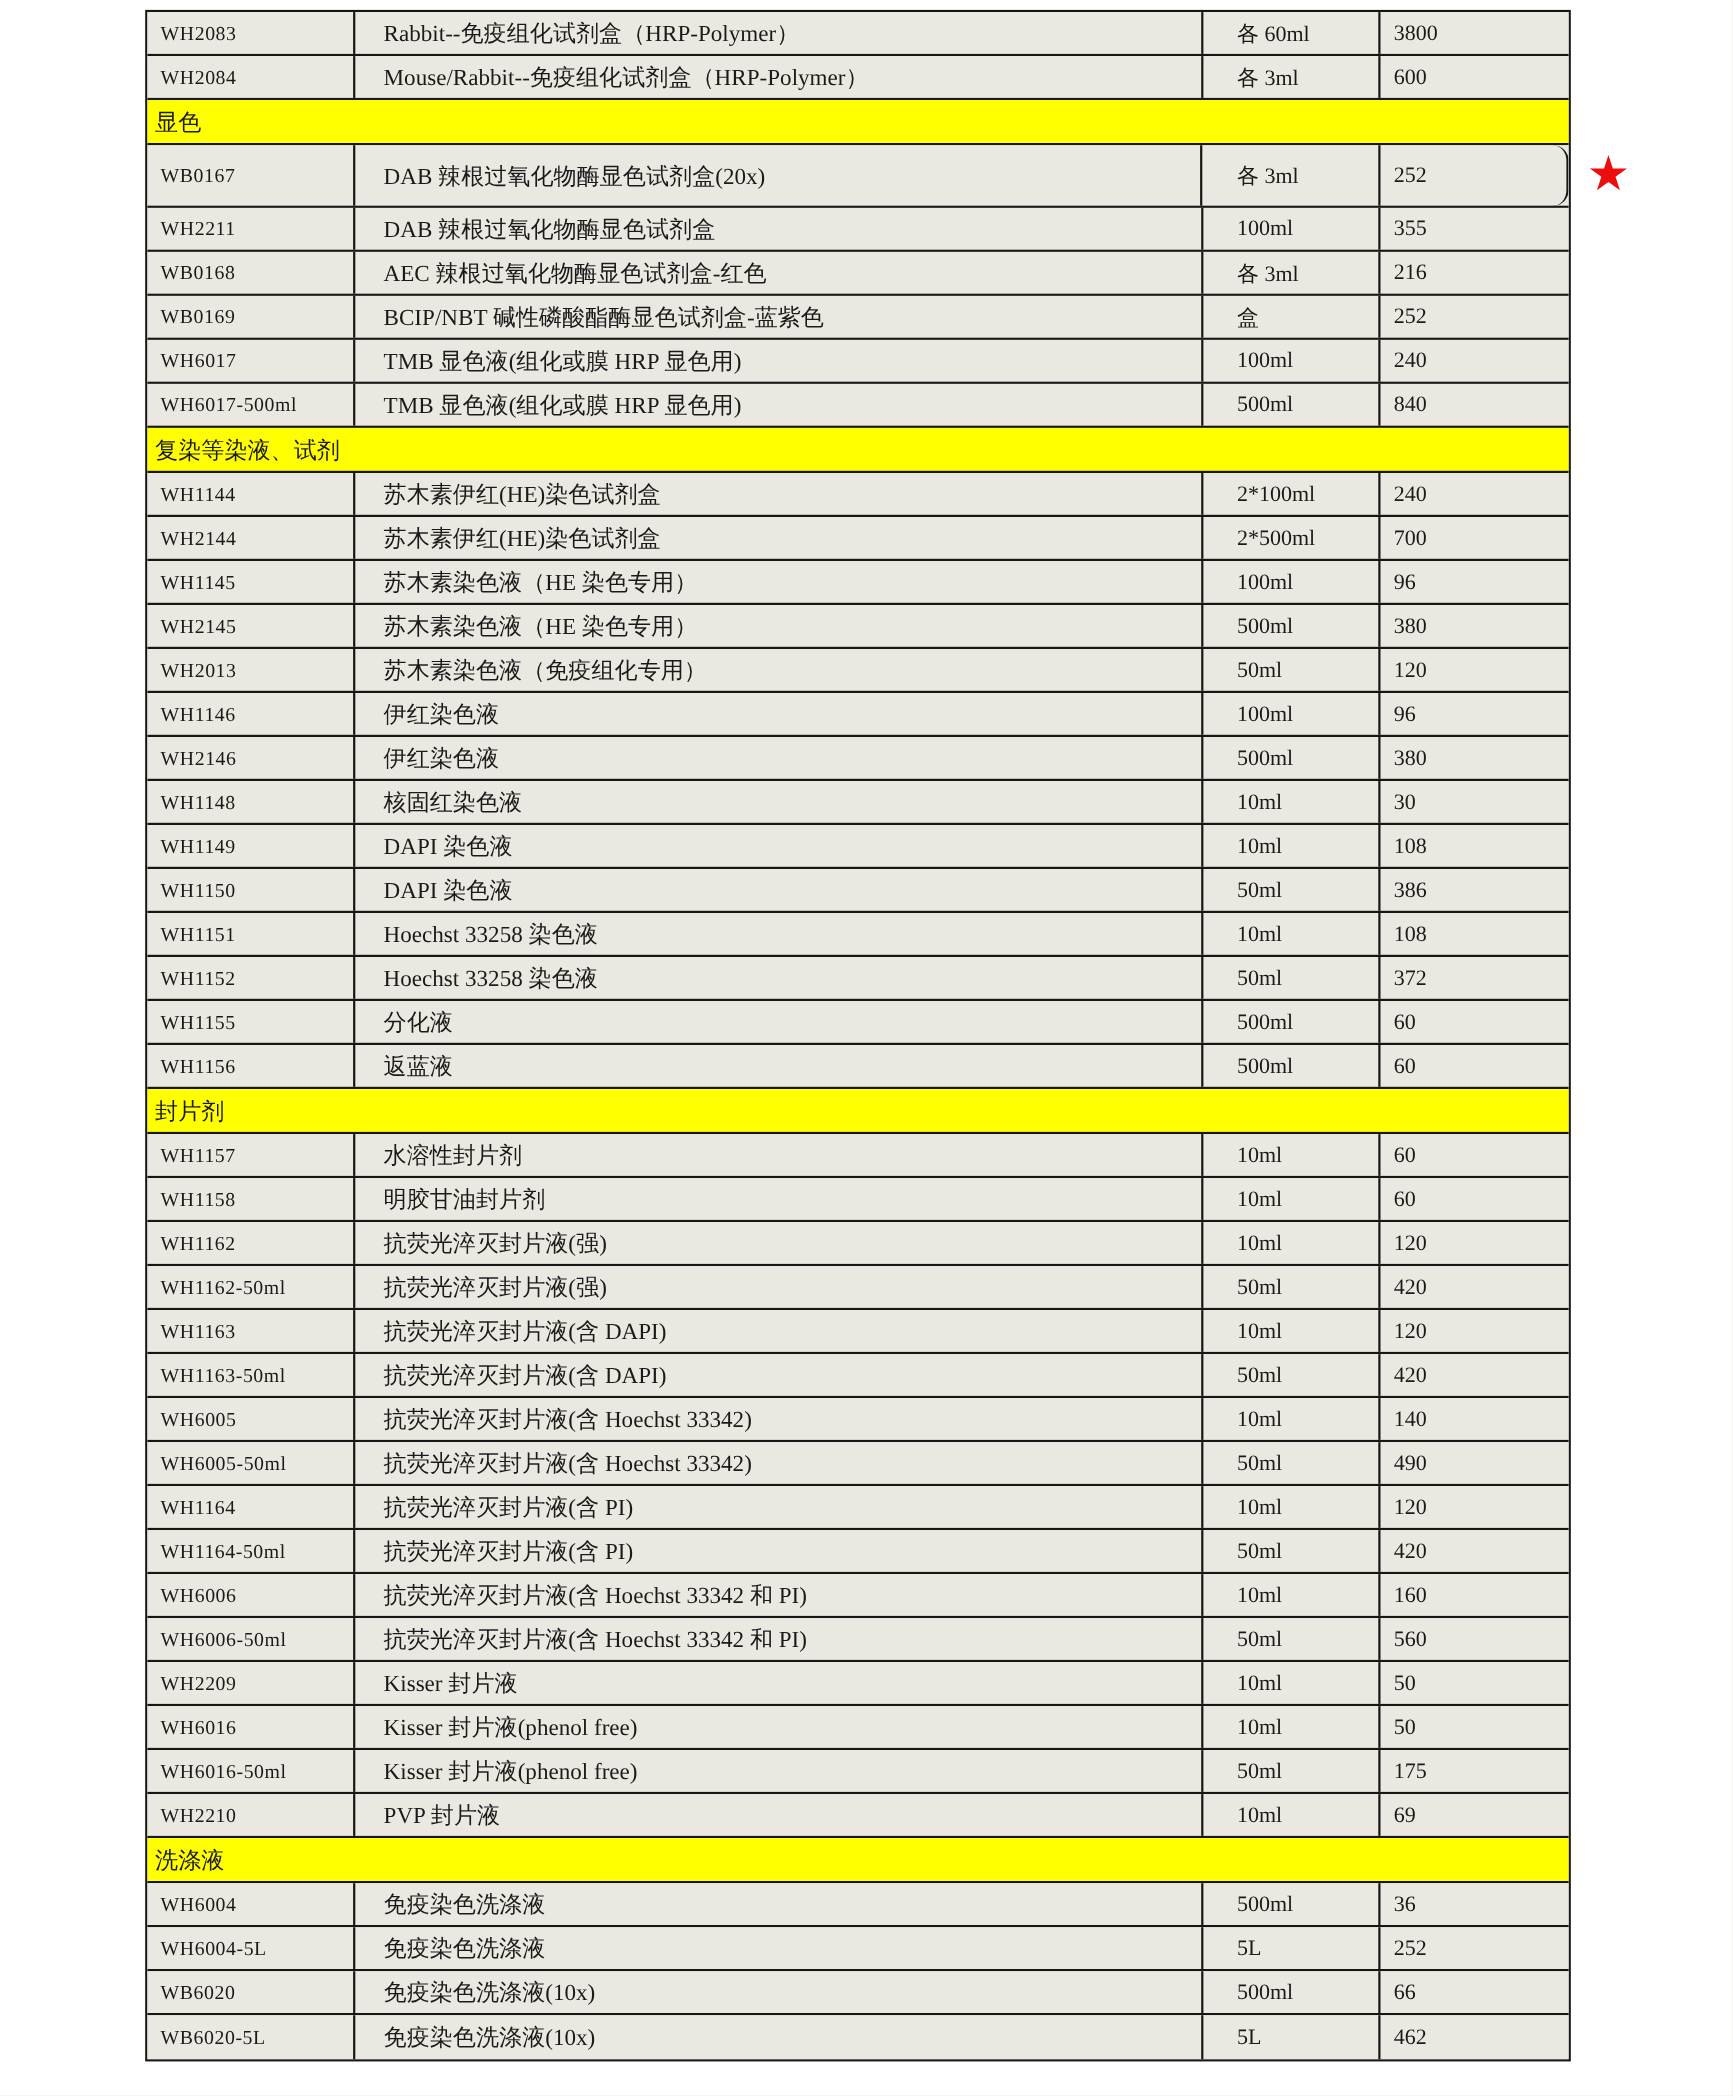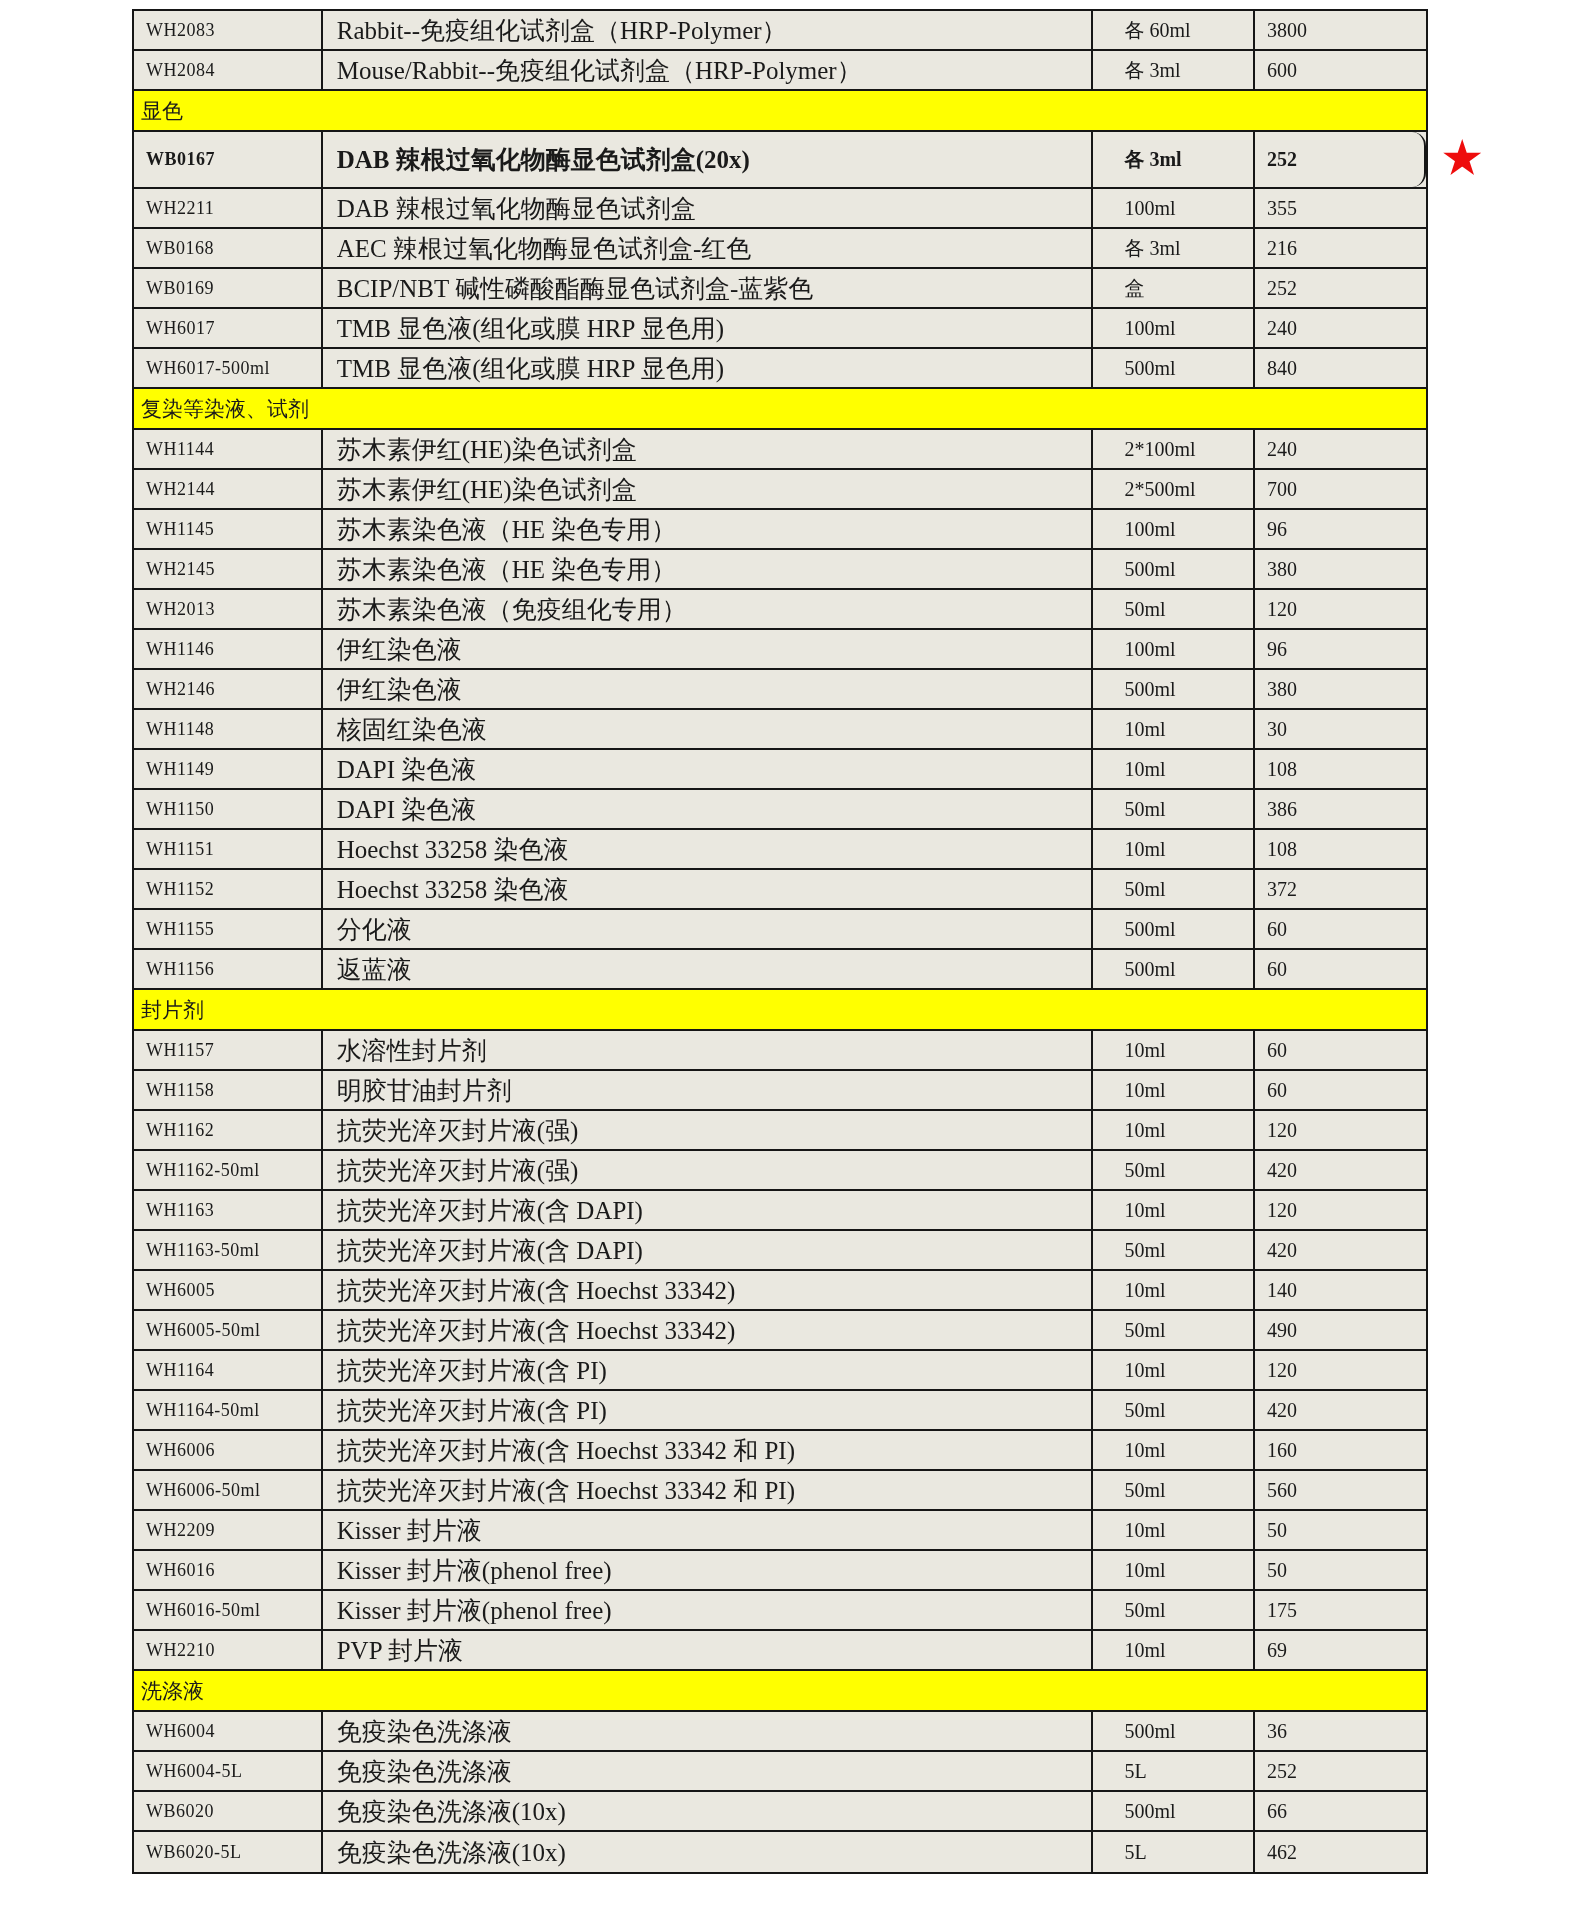--- a/index.html
+++ b/index.html
@@ -27,37 +27,37 @@
   }
   .row{
     display:flex;
     height:40px;
     box-sizing:border-box;
     border-bottom:2px solid var(--border-color);
     background:var(--cell-bg);
     position:relative;
   }
   .row:last-child{border-bottom:none;}
-  .row.tall{height:57px;font-weight:bold;}
+  .row.tall{height:57px;}
   .row.section{
     background:var(--section-bg);
     height:41px;
     align-items:center;
   }
   .cell{
     box-sizing:border-box;
     border-right:2px solid var(--border-color);
     display:flex;
     align-items:center;
     overflow:hidden;
     white-space:nowrap;
   }
   .cell:last-child{border-right:none;}
   .c-code {width:192px;padding-left:12px;font-size:18px;letter-spacing:0.5px;}
-  .c-name {width:785px;padding-left:14px;font-size:25px;}
+  .c-name {width:785px;padding-left:26px;font-size:21px;}
   .c-size {width:145px;padding-left:12px;font-size:20px;margin-left:19px;}
   .c-price{width:174px;padding-left:12px;font-size:20px;border-radius:14px;}
   .sec-label{
     padding-left:7px;
     font-size:21px;
   }
   .star{
     position:absolute;
     right:-56px;
     top:50%;

